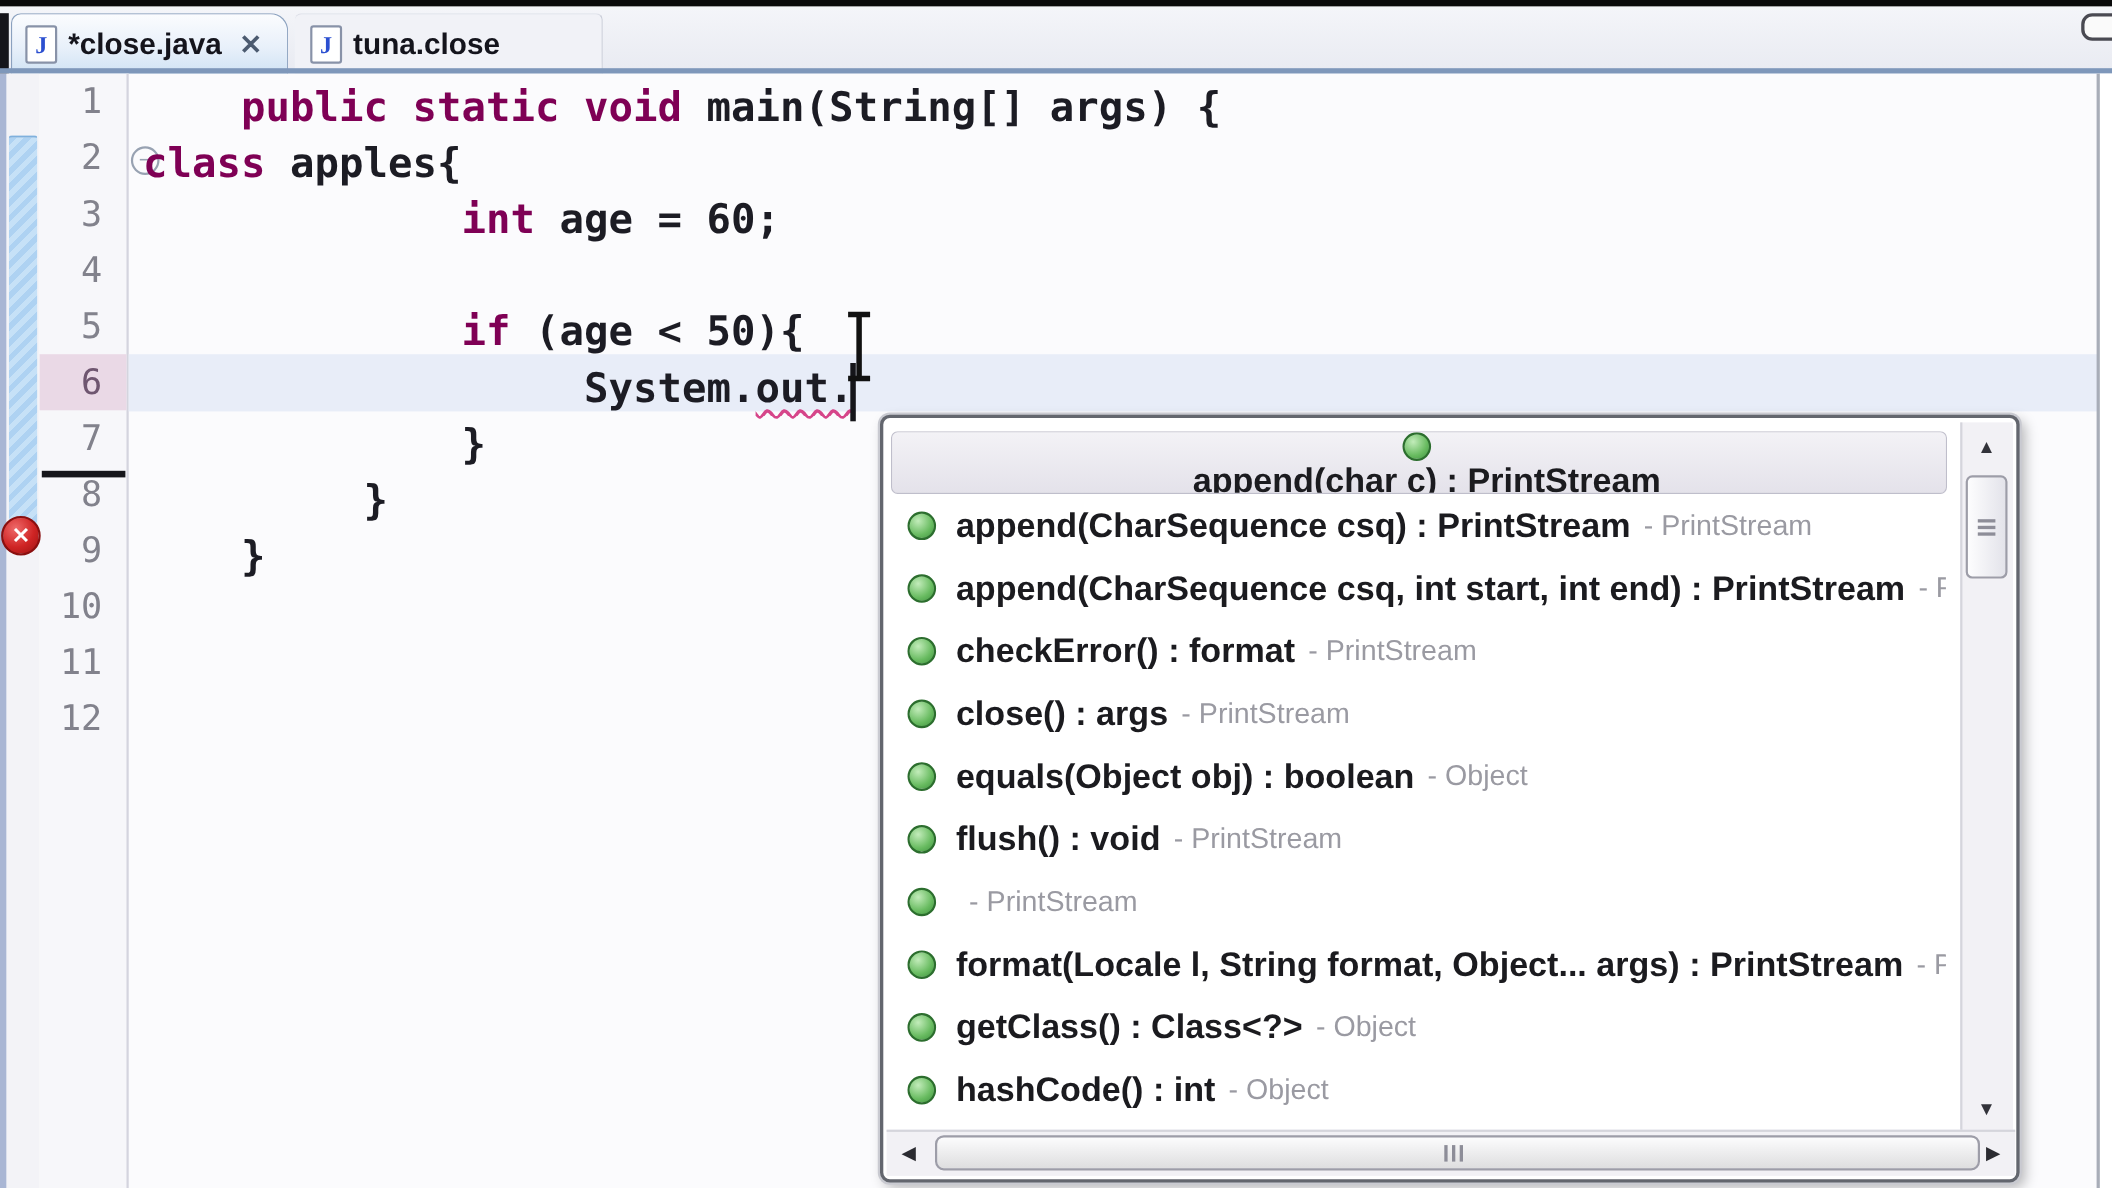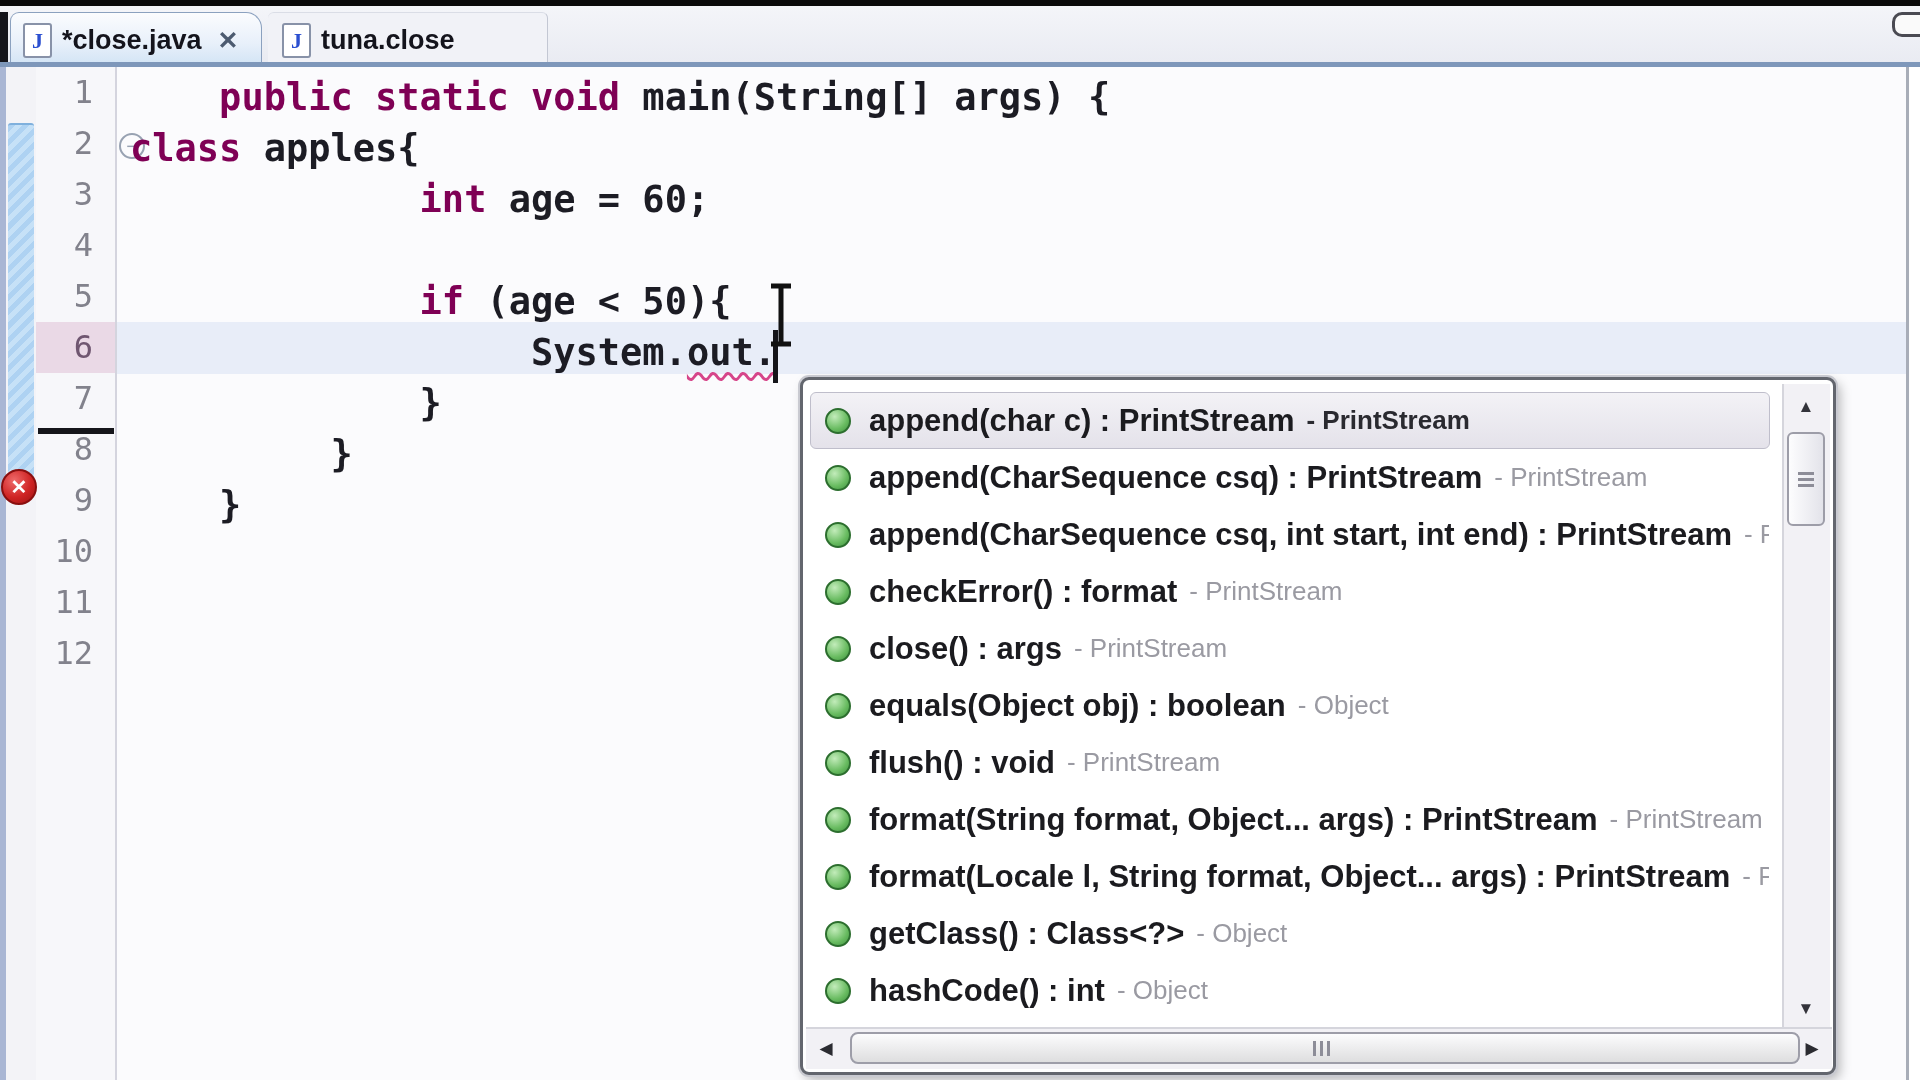--- a/index.html
+++ b/index.html
@@ -58,21 +58,21 @@
       border:2px solid #8a0f0f;box-sizing:border-box;display:flex;align-items:center;justify-content:center;
       color:#fff;font-size:20px;font-weight:bold;}
 
   
   .popup{position:absolute;left:800px;top:377px;width:1036px;height:698px;background:#fff;
       border:3px solid #63666e;border-radius:9px;box-sizing:border-box;z-index:5;
       box-shadow:0 0 0 2px #c9cad1,4px 5px 12px rgba(0,0,0,.28);overflow:hidden;}
   .pc-list{position:absolute;left:3px;top:12px;width:968px;height:630px;overflow:hidden;}
   .pc-row{height:57px;display:flex;align-items:center;padding-left:14px;white-space:nowrap;
       overflow:hidden;box-sizing:border-box;border:1px solid transparent;margin:0 4px;}
-  .pc-row.sel{background:linear-gradient(180deg,#f3f2f6,#e4e2ea);border:1px solid #bfbecb;border-radius:6px;}
+  .pc-row.sel{background:linear-gradient(180deg,#f3f2f6,#e4e2ea);border:1px solid #bfbecb;border-radius:6px;flex-direction:column;}
   .m-icon{flex:0 0 26px;width:26px;height:26px;border-radius:50%;margin-right:18px;
       background:radial-gradient(circle at 35% 30%,#c2ecba,#68bb60 60%,#3f9140);
       border:2px solid #2c6e2e;box-sizing:border-box;}
   .pc-label{font-size:31px;font-weight:bold;color:#1b1b1f;}
   .pc-qual{font-size:26px;color:#9a9aa2;margin-left:12px;}
   .pc-row.sel .pc-qual{color:#2a2a30;font-weight:bold;}
 
   .vscroll{position:absolute;right:3px;top:4px;width:46px;height:648px;background:#f2f1f5;
       border-left:2px solid #d5d5dc;}
   .vs-btn{position:absolute;left:0;width:44px;height:42px;display:flex;align-items:center;
@@ -192,21 +192,20 @@
           <span class="pc-label">equals(Object obj) : boolean</span>
           <span class="pc-qual">- Object</span>
         </div>
         <div class="pc-row">
           <span class="m-icon"></span>
           <span class="pc-label">flush() : void</span>
           <span class="pc-qual">- PrintStream</span>
         </div>
         <div class="pc-row">
           <span class="m-icon"></span>
-          <span class="pc-label">format(String format, Object... args) : PrintStream</span>
           <span class="pc-qual">- PrintStream</span>
         </div>
         <div class="pc-row">
           <span class="m-icon"></span>
           <span class="pc-label">format(Locale l, String format, Object... args) : PrintStream</span>
           <span class="pc-qual">- PrintStream</span>
         </div>
         <div class="pc-row">
           <span class="m-icon"></span>
           <span class="pc-label">getClass() : Class&lt;?&gt;</span>

